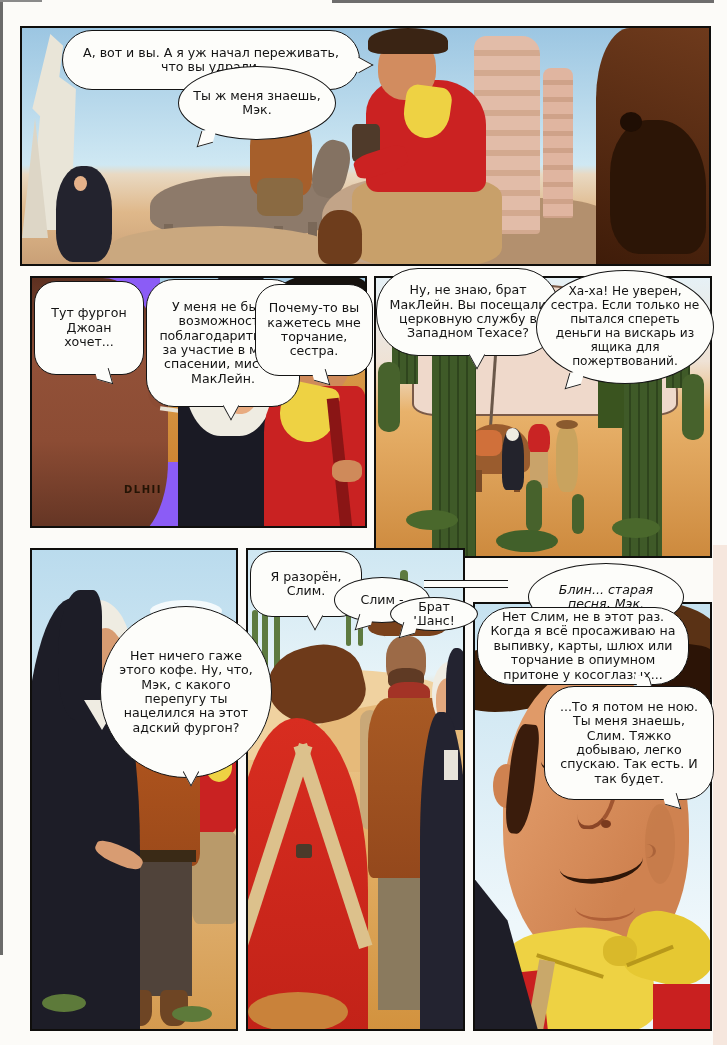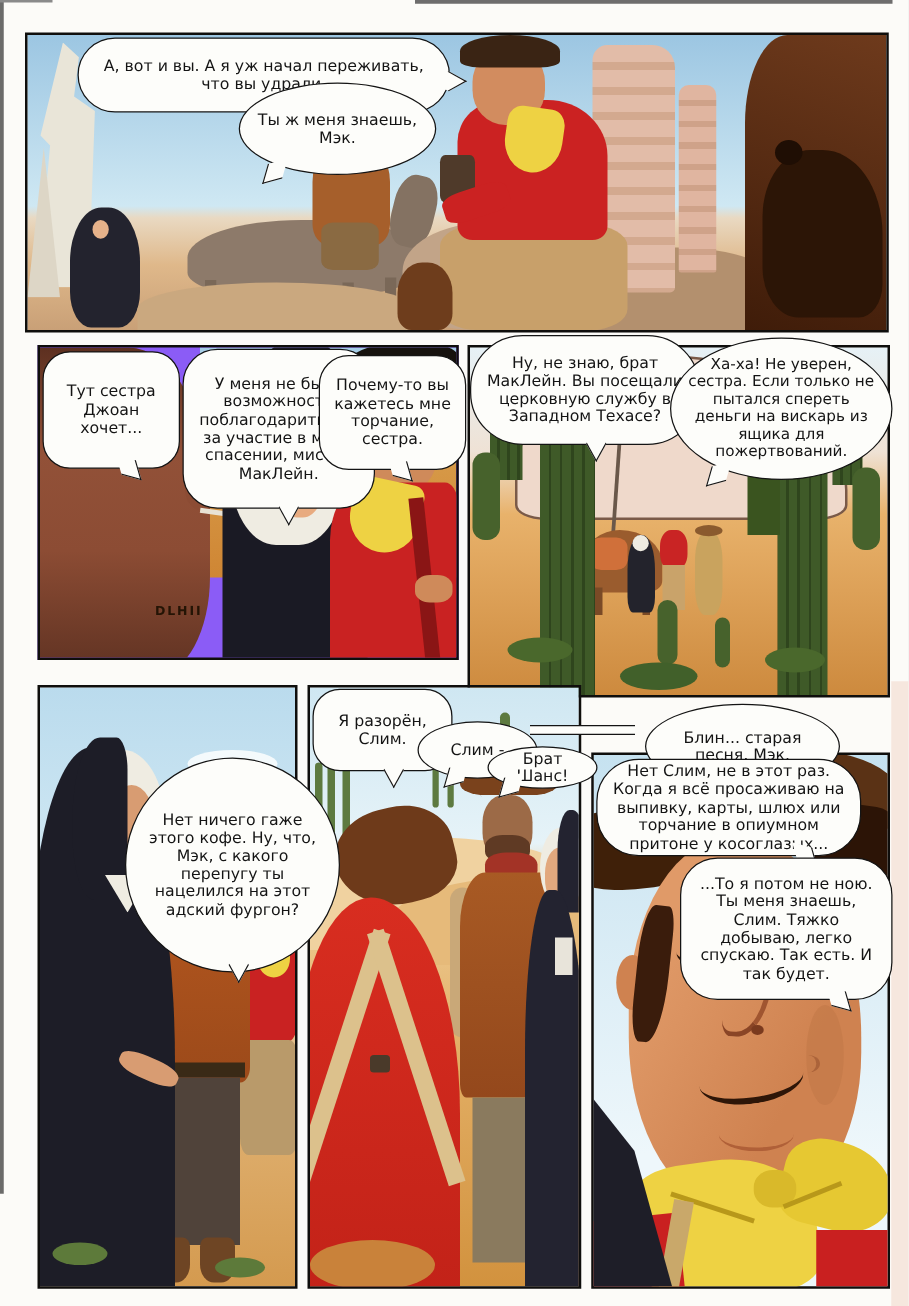--- a/index.html
+++ b/index.html
@@ -201,27 +201,27 @@
     <i class="sh" style="left:58px;top:356px;width:16px;height:72px;background:#c9a86a;transform:rotate(10deg);"></i>
     <i class="sh" style="left:-6px;top:268px;width:70px;height:162px;background:#1e1e28;clip-path:polygon(0 0,55% 30%,100% 100%,0 100%);"></i>
   </div>
 
   <div class="connector" style="left:424px;top:580px;width:84px;height:6px;"></div>
 
   <div class="bubble rrect" style="left:62px;top:30px;width:298px;height:60px;border-radius:30px;">
     <span>А, вот и вы. А я уж начал переживать, что вы удрали.</span>
     <i class="tail" style="right:-8px;top:26px;transform:rotate(-45deg) skew(16deg,16deg);"></i>
   </div>
-  <div class="bubble ellipse" style="left:191px;top:66px;width:158px;height:74px;">
+  <div class="bubble ellipse" style="left:178px;top:66px;width:158px;height:74px;">
     <span>Ты ж меня знаешь, Мэк.</span>
     <i class="tail" style="left:20px;bottom:-6px;transform:rotate(90deg) skew(16deg,16deg);"></i>
   </div>
 
   <div class="bubble rrect" style="left:34px;top:281px;width:110px;height:94px;border-radius:22px;">
-    <span>Тут сестра Джоан хочет...</span>
+    <span>Тут фургон Джоан хочет...</span>
     <i class="tail" style="left:60px;bottom:-8px;transform:rotate(0deg) skew(16deg,16deg);"></i>
   </div>
   <div class="bubble rrect" style="left:146px;top:279px;width:154px;height:128px;border-radius:28px;">
     <span>У меня не было возможности поблагодарить вас за участие в моём спасении, мистер МакЛейн.</span>
     <i class="tail" style="left:76px;bottom:-8px;transform:rotate(45deg) skew(16deg,16deg);"></i>
   </div>
   <div class="bubble rrect" style="left:255px;top:284px;width:118px;height:92px;border-radius:24px;">
     <span>Почему-то вы кажетесь мне торчание, сестра.</span>
     <i class="tail" style="left:56px;bottom:-8px;transform:rotate(0deg) skew(16deg,16deg);"></i>
   </div>
@@ -246,21 +246,21 @@
   </div>
   <div class="bubble ellipse" style="left:334px;top:577px;width:96px;height:46px;">
     <span>Слим -</span>
     <i class="tail" style="left:22px;bottom:-6px;transform:rotate(90deg) skew(16deg,16deg);"></i>
   </div>
   <div class="bubble ellipse" style="left:390px;top:597px;width:88px;height:34px;z-index:31;padding:2px 6px;">
     <span>Брат Шанс!</span>
     <i class="tail" style="left:10px;bottom:-6px;transform:rotate(90deg) skew(16deg,16deg);"></i>
   </div>
 
-  <div class="bubble ellipse" style="left:516px;top:563px;width:156px;height:68px;">
+  <div class="bubble ellipse" style="left:528px;top:563px;width:156px;height:68px;font-style:italic;">
     <span>Блин... старая песня, Мэк.</span>
   </div>
   <div class="bubble rrect" style="left:477px;top:607px;width:212px;height:78px;border-radius:34px;">
     <span>Нет Слим, не в этот раз. Когда я всё просаживаю на выпивку, карты, шлюх или торчание в опиумном притоне у косоглазых...</span>
     <i class="tail" style="left:158px;bottom:-8px;transform:rotate(0deg) skew(16deg,16deg);"></i>
   </div>
   <div class="bubble rrect" style="left:544px;top:686px;width:170px;height:114px;border-radius:30px;z-index:31;">
     <span>...То я потом не ною. Ты меня знаешь, Слим. Тяжко добываю, легко спускаю. Так есть. И так будет.</span>
     <i class="tail" style="left:118px;bottom:-8px;transform:rotate(0deg) skew(16deg,16deg);"></i>
   </div>

